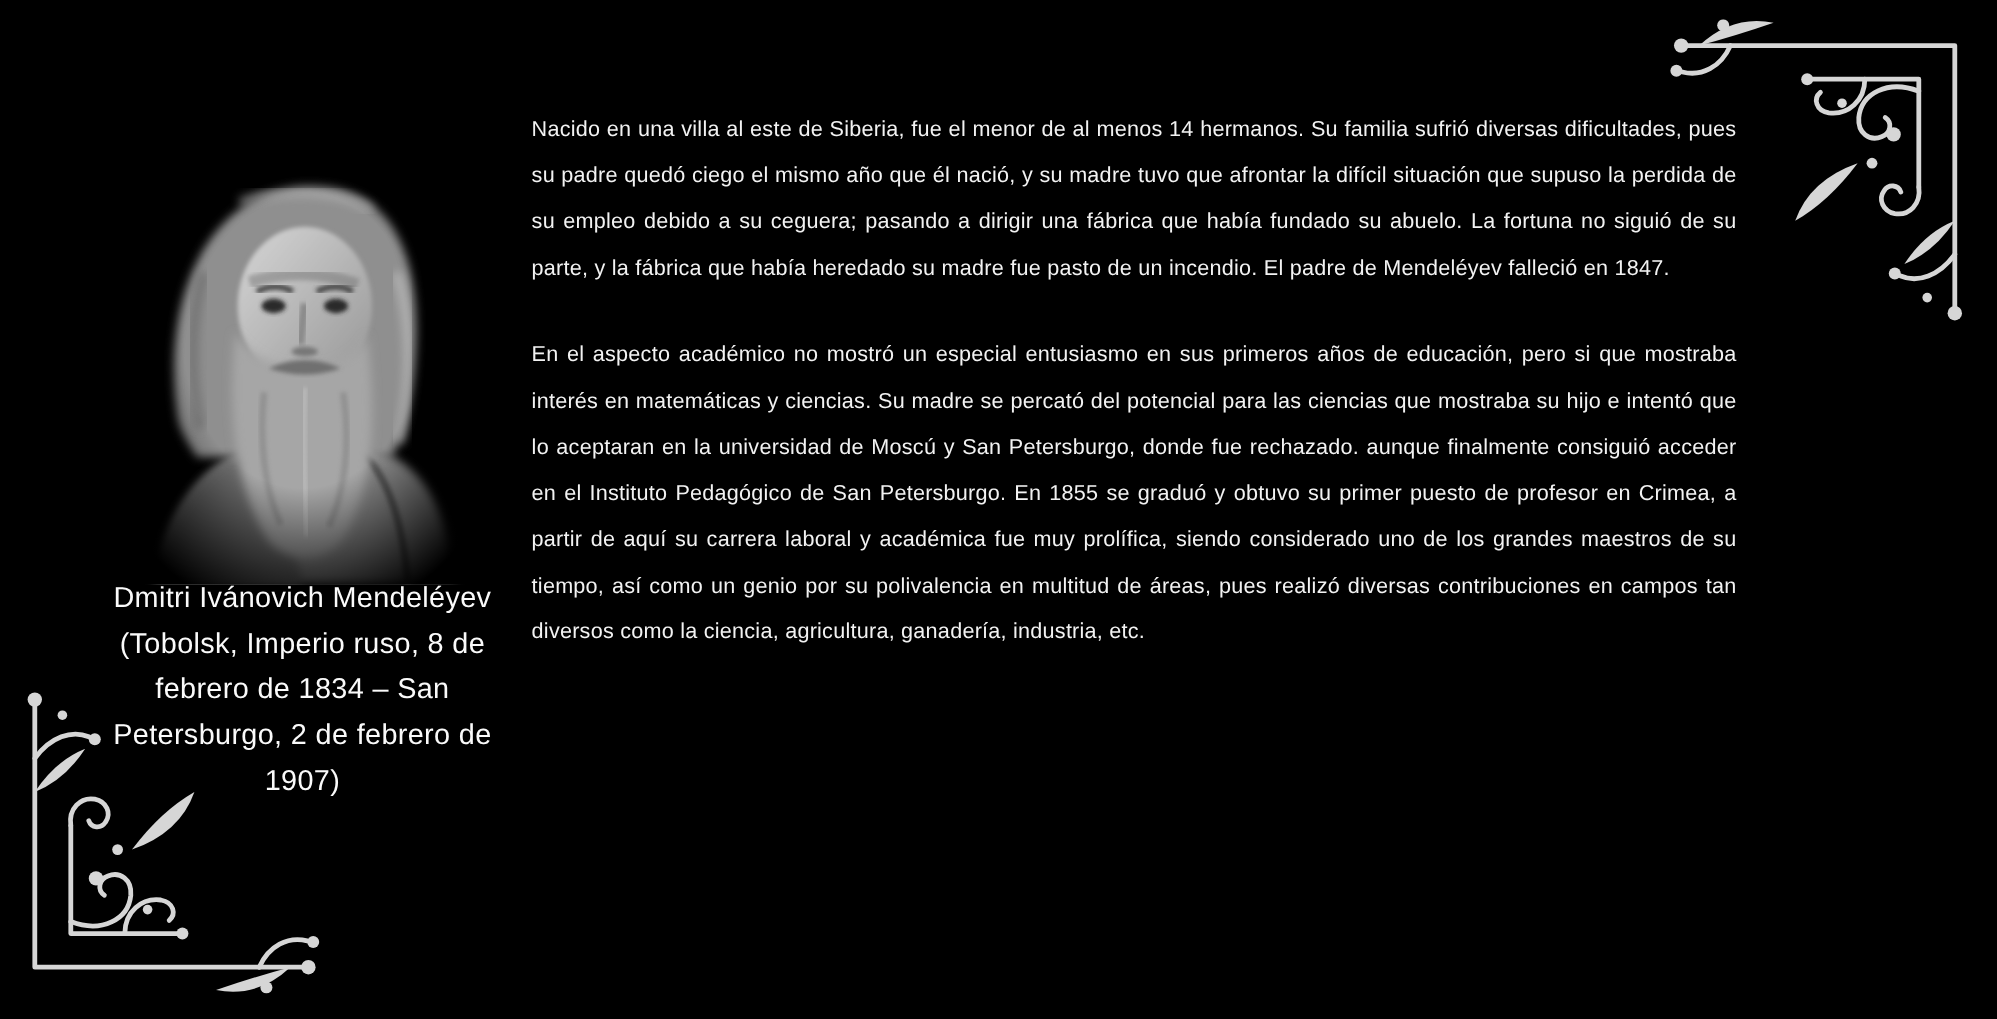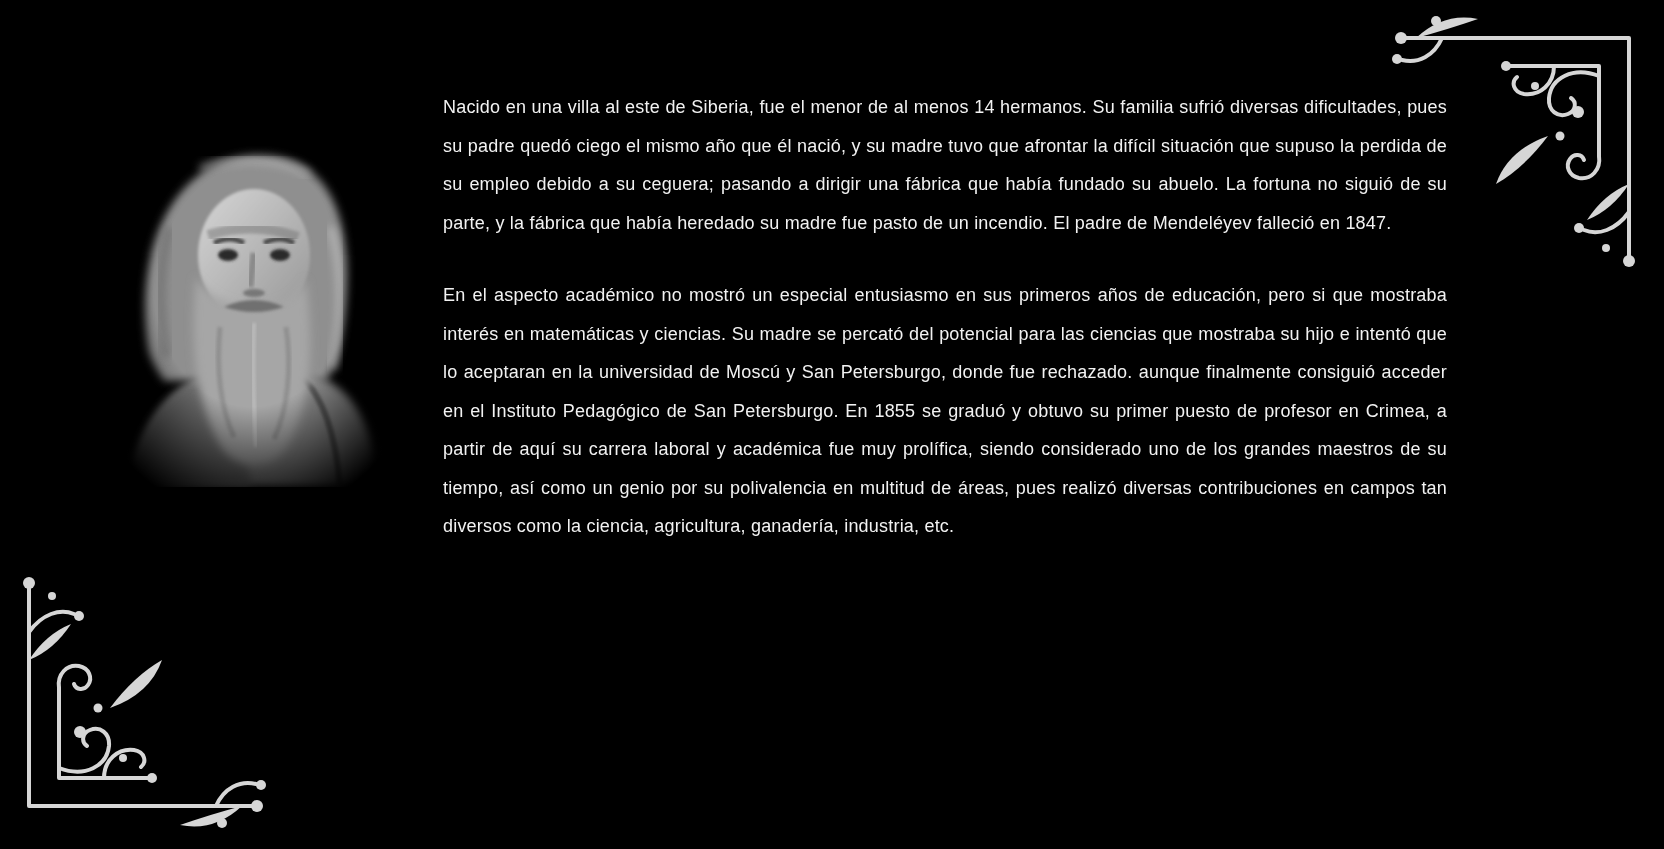--- a/index.html
+++ b/index.html
@@ -153,19 +153,20 @@
       <path d="M92,160 C86,222 90,284 118,332 C134,354 166,354 182,332 C208,290 210,226 202,162 C186,198 116,200 92,160 Z" fill="#a6a6a6" filter="url(#soft)"></path>
       <path d="M120,190 Q150,176 180,190 Q150,200 120,190 Z" fill="#707070" filter="url(#soft2)"></path>
       <path d="M116,210 C112,250 116,290 130,320" stroke="#8a8a8a" stroke-width="5" fill="none" opacity="0.8" filter="url(#soft2)"></path>
       <path d="M150,206 C148,250 150,296 152,330" stroke="#c4c4c4" stroke-width="4" fill="none" opacity="0.7" filter="url(#soft2)"></path>
       <path d="M182,210 C188,250 184,292 170,322" stroke="#8a8a8a" stroke-width="5" fill="none" opacity="0.8" filter="url(#soft2)"></path>
 
       <rect x="0" y="0" width="296" height="370" fill="url(#vig)"></rect>
     </svg>
   </div>
 
+  <div class="caption">Dmitri Ivánovich Mendeléyev (Tobolsk, Imperio ruso,  8 de febrero de 1834 – San Petersburgo, 2 de febrero de 1907)</div>
 
   <div class="text-col">
     <p>Nacido en una villa al este de Siberia, fue el menor de al menos 14 hermanos. Su familia sufrió diversas dificultades, pues su padre quedó ciego el mismo año que él nació, y su madre tuvo que afrontar la difícil situación que supuso la perdida de su empleo debido a su ceguera; pasando a dirigir una fábrica que había fundado su abuelo. La fortuna no siguió de su parte, y la fábrica que había heredado su madre fue pasto de un incendio. El padre de Mendeléyev falleció en 1847.</p>
     <p>En el aspecto académico no mostró un especial entusiasmo en sus primeros años de educación, pero si que mostraba interés en matemáticas y ciencias. Su madre se percató del potencial para las ciencias que mostraba su hijo e intentó que lo aceptaran en la universidad de Moscú y San Petersburgo, donde fue rechazado. aunque finalmente consiguió acceder en el Instituto Pedagógico de San Petersburgo. En 1855 se graduó y obtuvo su primer puesto de profesor en Crimea, a partir de aquí su carrera laboral y académica fue muy prolífica, siendo considerado uno de los grandes maestros de su tiempo, así como un genio por su polivalencia en multitud de áreas, pues realizó diversas contribuciones en campos tan diversos como la ciencia, agricultura, ganadería,  industria, etc.</p>
   </div>
 
 </div>
 
 </body></html>

